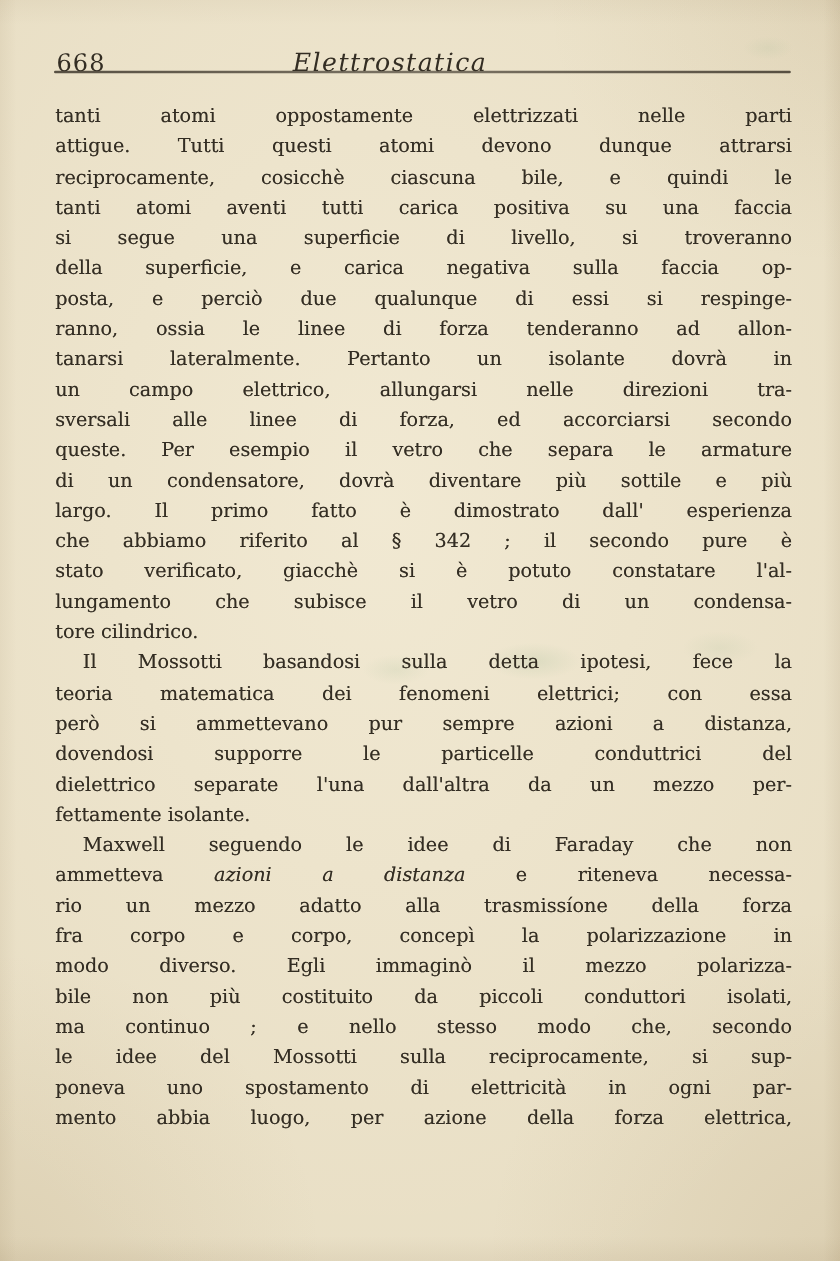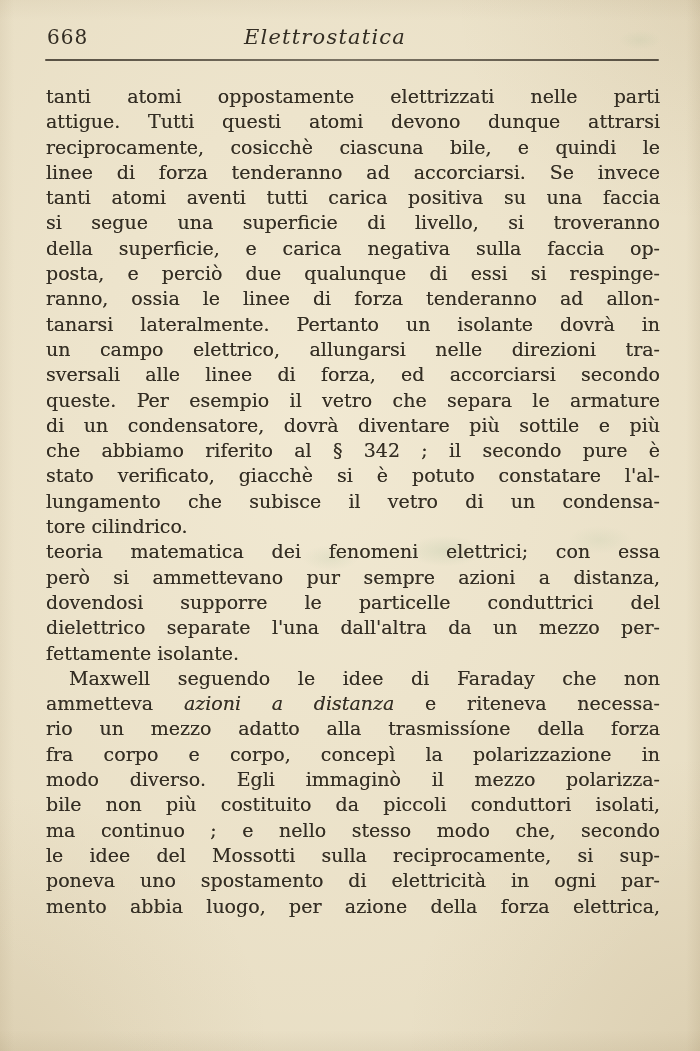--- a/index.html
+++ b/index.html
@@ -18,21 +18,21 @@
       radial-gradient(ellipse 60% 40% at 100% 100%, rgba(148,120,70,0.14), rgba(148,120,70,0) 70%),
       radial-gradient(ellipse 55% 35% at 0% 100%,   rgba(148,120,70,0.13), rgba(148,120,70,0) 70%),
       radial-gradient(ellipse 50% 30% at 100% 0%,   rgba(148,120,70,0.10), rgba(148,120,70,0) 70%),
       linear-gradient(90deg, rgba(120,95,55,0.08) 0%, rgba(120,95,55,0) 2%, rgba(120,95,55,0) 98%, rgba(120,95,55,0.10) 100%),
       linear-gradient(0deg,  rgba(120,95,55,0.08) 0%, rgba(120,95,55,0) 2%, rgba(120,95,55,0) 98%, rgba(120,95,55,0.06) 100%);
     font-family: "DejaVu Serif", "Liberation Serif", serif;
     color: #332d23;
   }
   .header {
     position: absolute;
-    top: 25px;
+    top: 40px;
     left: 47px;
     right: 42px;
     height: 28px;
   }
   .page-number {
     position: absolute;
     left: 0;
     top: 0;
     font-size: 20px;
     letter-spacing: 1px;
@@ -57,21 +57,21 @@
     border-radius: 1px;
   }
   .text-body {
     position: absolute;
     top: 84px;
     left: 46px;
     width: 614px;
   }
   .paragraph { margin: 0; }
   .line {
-    font-size: 19px;
+    font-size: 16px;
     line-height: 25.3px;
     height: 25.3px;
     text-align: justify;
     text-align-last: justify;
     white-space: normal;
     overflow: visible;
     text-shadow: 0 0 0.5px rgba(51,45,35,0.55);
   }
   .line.indent { text-indent: 23px; }
   .line.endline { text-align: right; text-align-last: left; }
@@ -84,37 +84,38 @@
   <div class="header">
     <span class="page-number">668</span>
     <span class="running-title">Elettrostatica</span>
   </div>
   <div class="header-rule"></div>
   <div class="text-body" id="text-body">
       <div class="paragraph">
         <div class="line">tanti atomi oppostamente elettrizzati nelle parti</div>
         <div class="line">attigue. Tutti questi atomi devono dunque attrarsi</div>
         <div class="line">reciprocamente, cosicchè ciascuna bile, e quindi le</div>
-        <div class="line">linee di forza tenderanno ad accorciarsi. Se invece</div>
         <div class="line">tanti atomi aventi tutti carica positiva su una faccia</div>
         <div class="line">si segue una superficie di livello, si troveranno</div>
         <div class="line">della superficie, e carica negativa sulla faccia op-</div>
         <div class="line">posta, e perciò due qualunque di essi si respinge-</div>
         <div class="line">ranno, ossia le linee di forza tenderanno ad allon-</div>
         <div class="line">tanarsi lateralmente. Pertanto un isolante dovrà in</div>
         <div class="line">un campo elettrico, allungarsi nelle direzioni tra-</div>
         <div class="line">sversali alle linee di forza, ed accorciarsi secondo</div>
         <div class="line">queste. Per esempio il vetro che separa le armature</div>
         <div class="line">di un condensatore, dovrà diventare più sottile e più</div>
+        <div class="line">largo. Il primo fatto è dimostrato dall' esperienza</div>
         <div class="line">che abbiamo riferito al § 342 ; il secondo pure è</div>
         <div class="line">stato verificato, giacchè si è potuto constatare l'al-</div>
         <div class="line">lungamento che subisce il vetro di un condensa-</div>
         <div class="line endline">tore cilindrico.</div>
       </div>
       <div class="paragraph">
+        <div class="line indent">Il Mossotti basandosi sulla detta ipotesi, fece la</div>
         <div class="line">teoria matematica dei fenomeni elettrici; con essa</div>
         <div class="line">però si ammettevano pur sempre azioni a distanza,</div>
         <div class="line">dovendosi supporre le particelle conduttrici del</div>
         <div class="line">dielettrico separate l'una dall'altra da un mezzo per-</div>
         <div class="line endline">fettamente isolante.</div>
       </div>
       <div class="paragraph">
         <div class="line indent">Maxwell seguendo le idee di Faraday che non</div>
         <div class="line">ammetteva <i>azioni a distanza</i> e riteneva necessa-</div>
         <div class="line">rio un mezzo adatto alla trasmissíone della forza</div>

